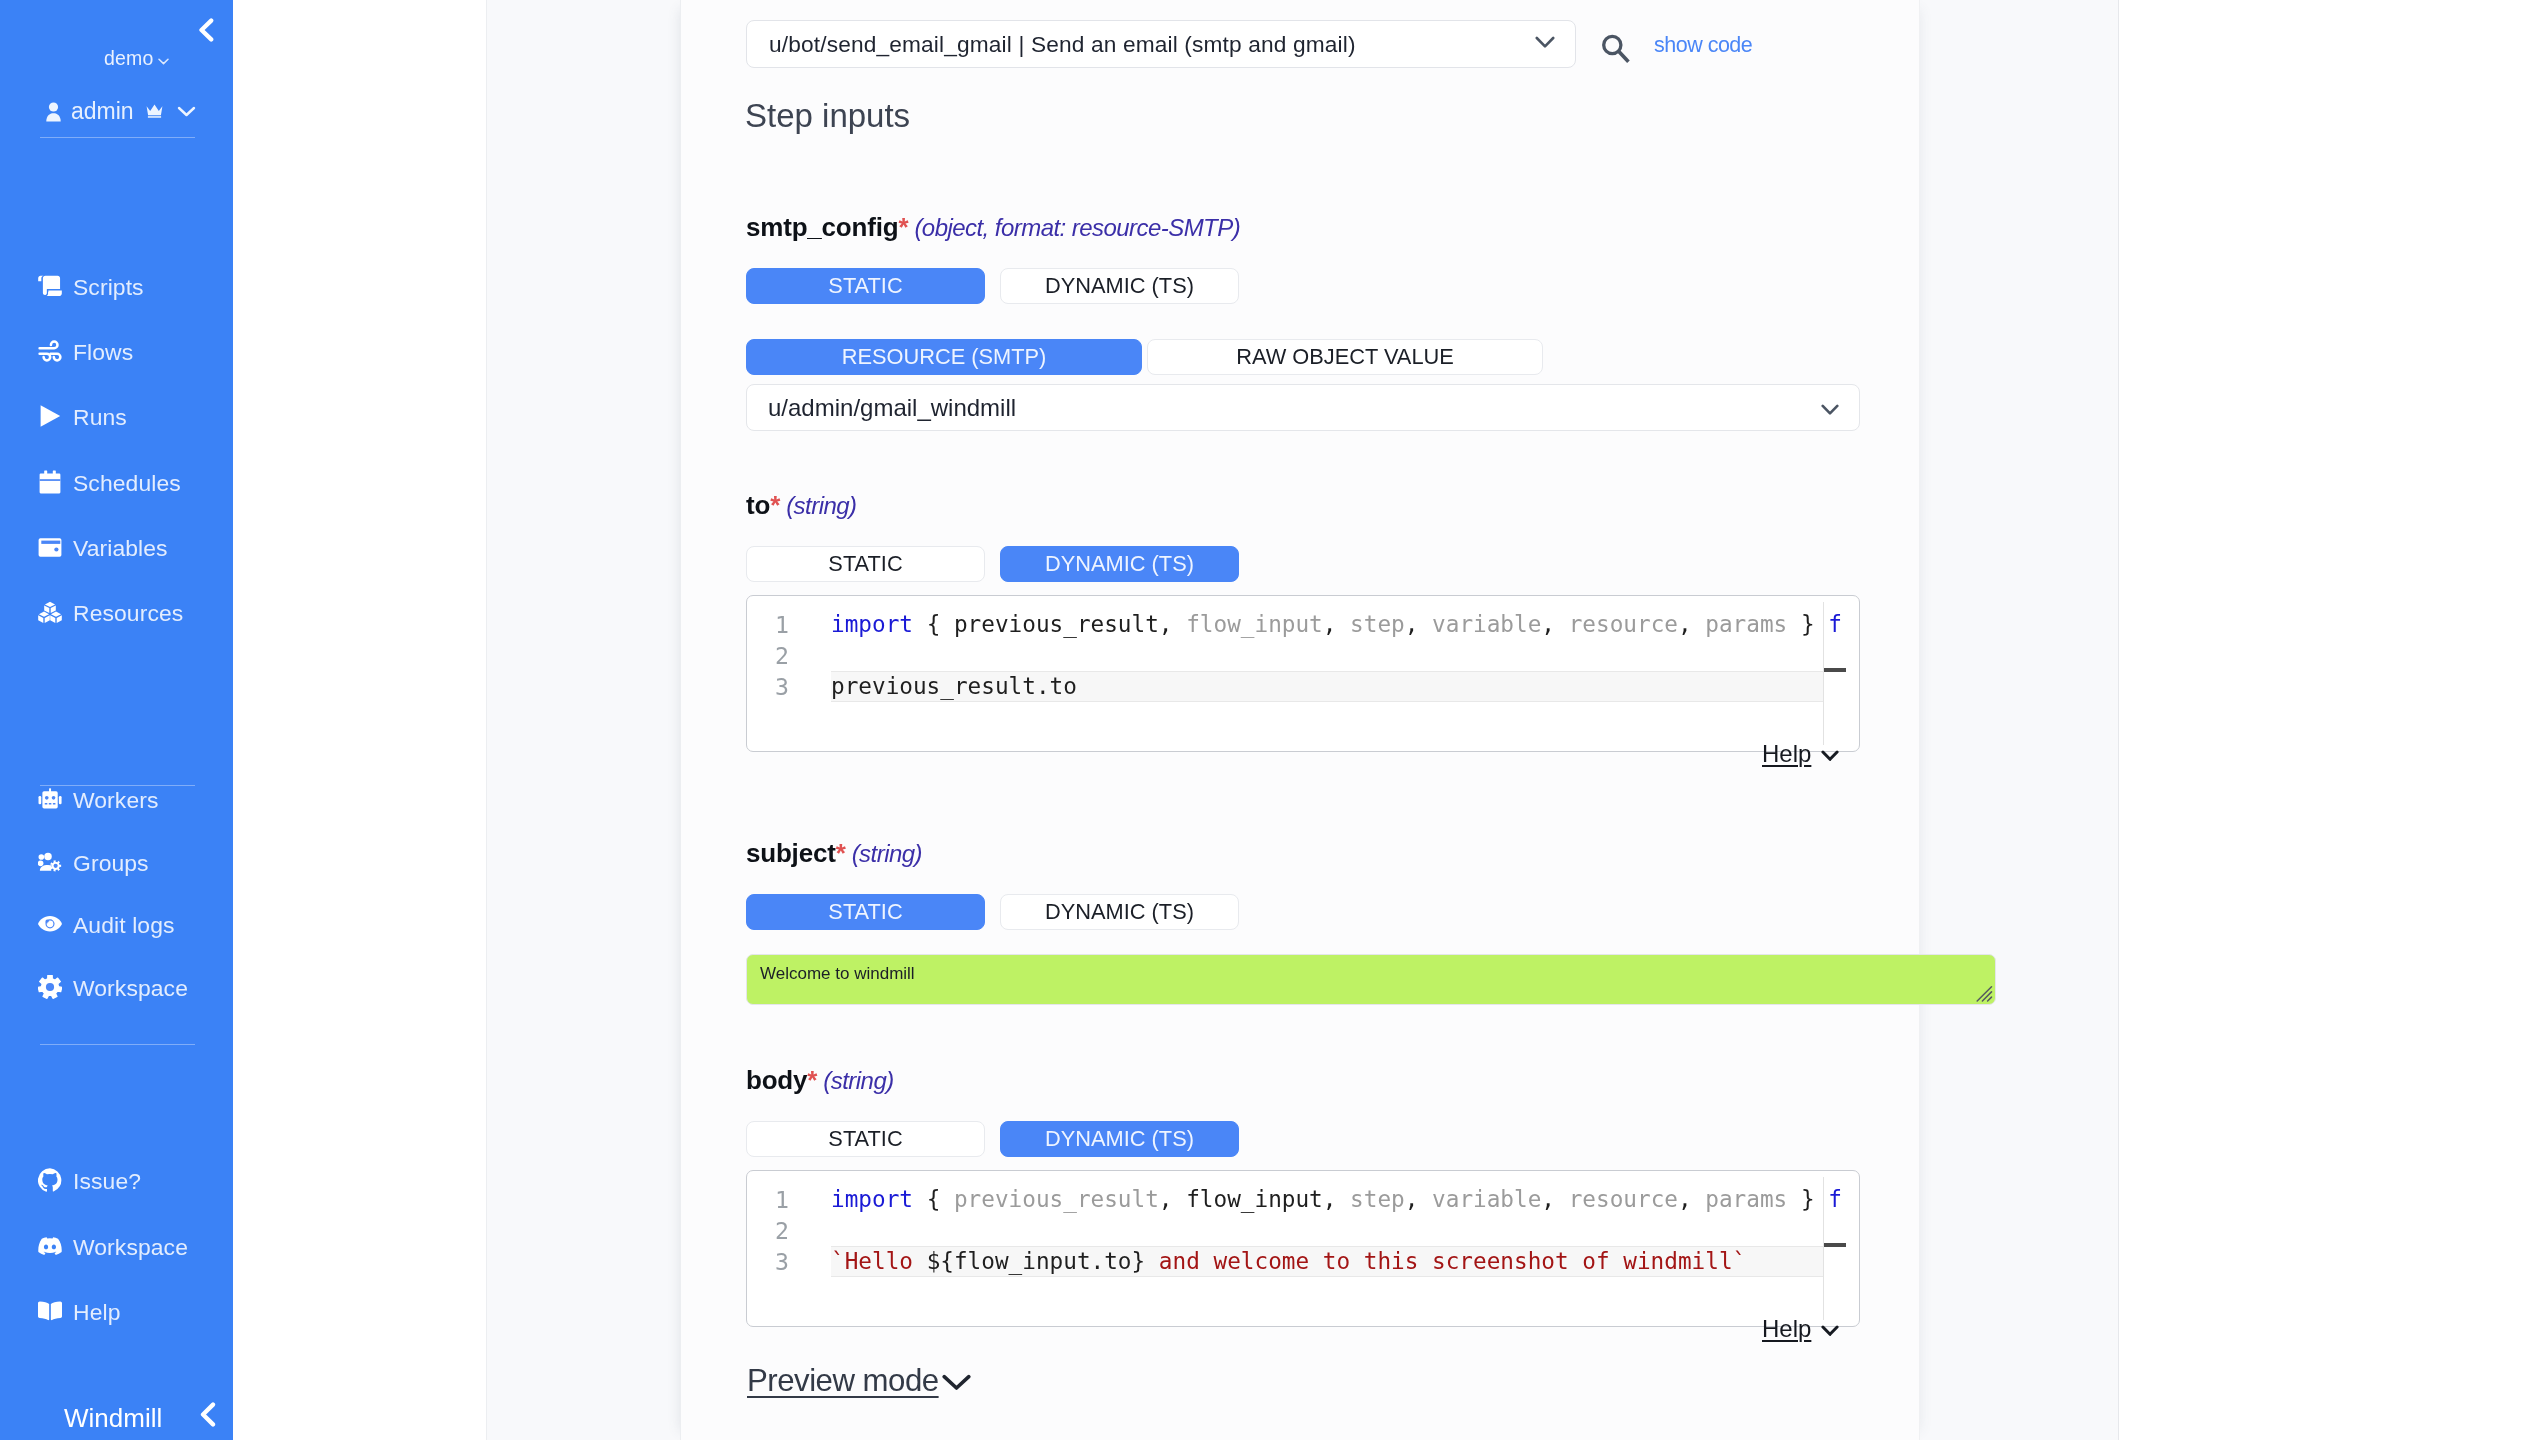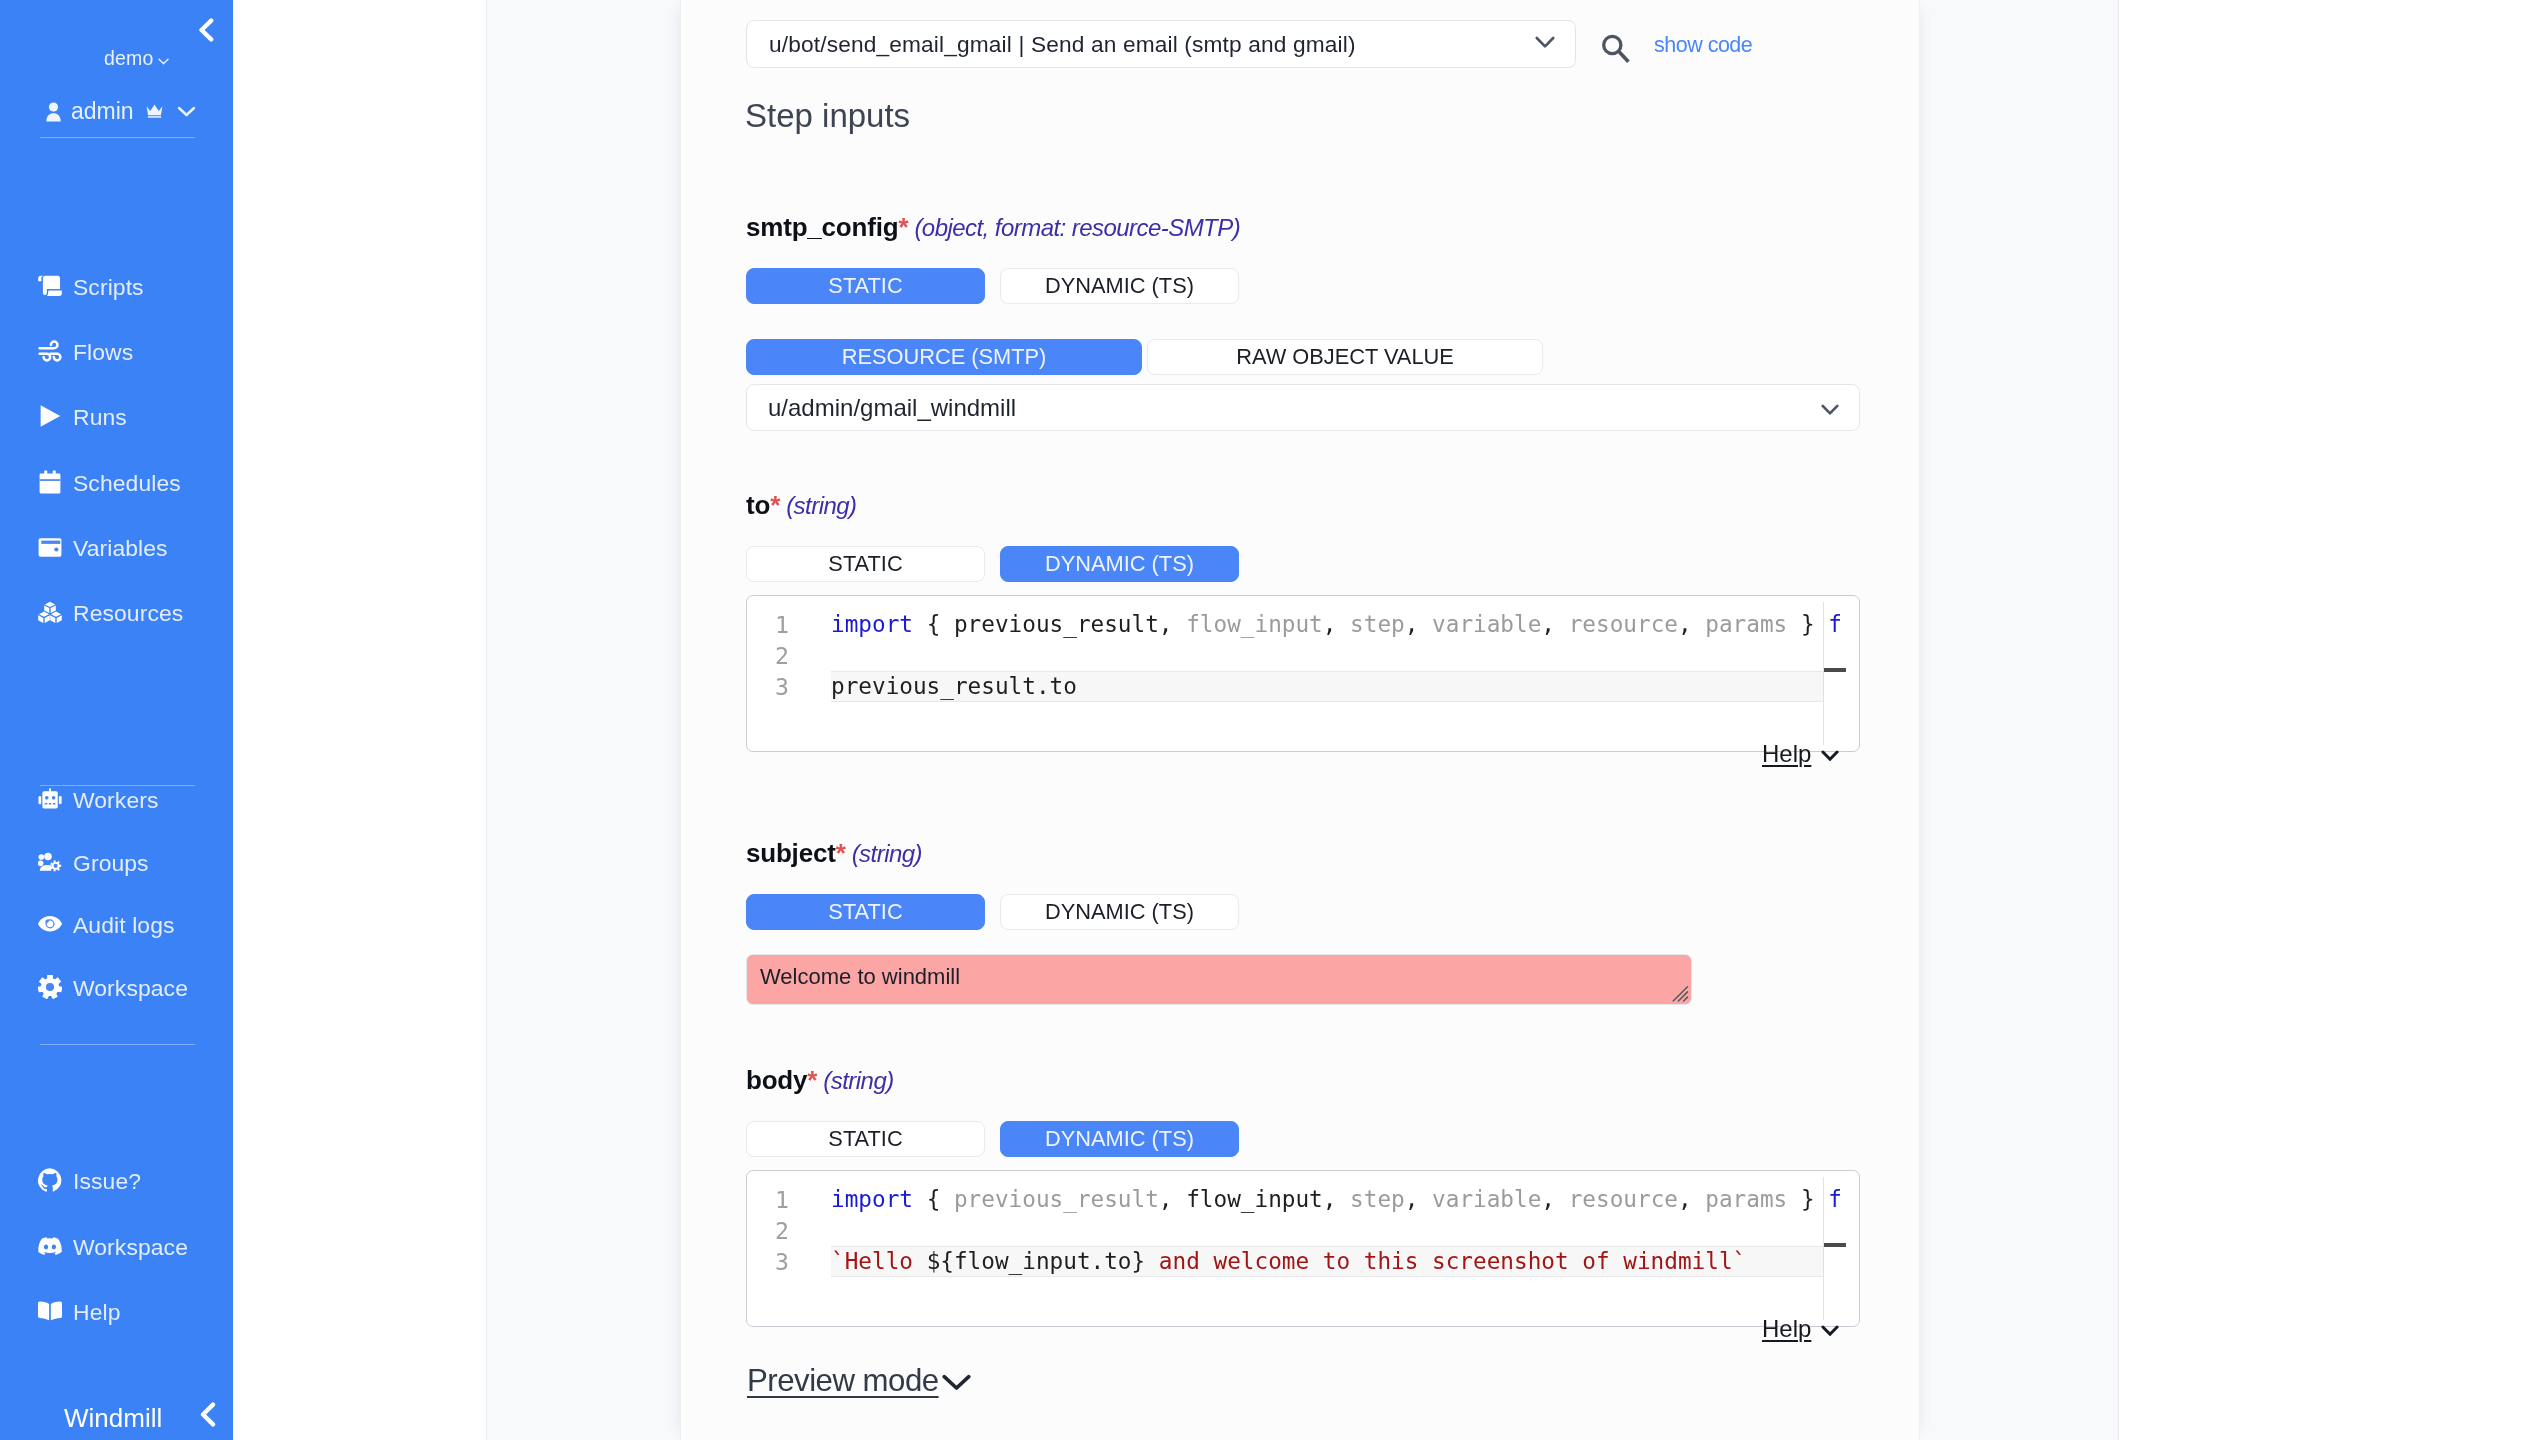--- a/index.html
+++ b/index.html
@@ -83,22 +83,22 @@
   .cur-line { position:absolute; left:84px; right:36px; height:31px; background:#f7f7f7;
      border-top:1px solid #e8e8e8; border-bottom:1px solid #e8e8e8; }
   .vline { position:absolute; right:35px; top:6px; bottom:6px; width:1px; background:#e2e2e2; }
   .minimap { position:absolute; right:13px; top:72px; width:22px; height:4px; background:#4a4a4a; }
 
   .help { position:absolute; left:1016px; width:88px; font-size:24px; color:#15181f; cursor:pointer;
      display:flex; align-items:center; gap:10px; }
   .help svg { margin-top:2px; }
   .help u { text-decoration:underline; text-underline-offset:3px; text-decoration-thickness:1.5px; }
 
-  .ta { margin-top:24px; width:946px; height:51px; border:1px solid #e4e6ea;
-     border-radius:7px; background:#fca5a5; padding:9px 13px; font-size:22px; color:#1b1f27;
+  .ta { margin-top:24px; width:1250px; height:51px; border:1px solid #e4e6ea;
+     border-radius:7px; background:#bef264; padding:9px 13px; font-size:17px; color:#1b1f27;
      position:relative; }
   .resize-grip { position:absolute; right:2px; bottom:2px; width:17px; height:16px;
      overflow:hidden; }
   .resize-grip svg { display:block; }
   .preview { position:absolute; left:1px; top:1363px; font-size:31.2px; color:#333a47; letter-spacing:-0.5px;
      display:flex; align-items:center; gap:0px; cursor:pointer; }
   .preview > span:first-child { text-decoration:underline; text-underline-offset:5px;
      text-decoration-thickness:2px; }
   .preview svg { margin-top:2px; margin-left:3px; }
 </style>

